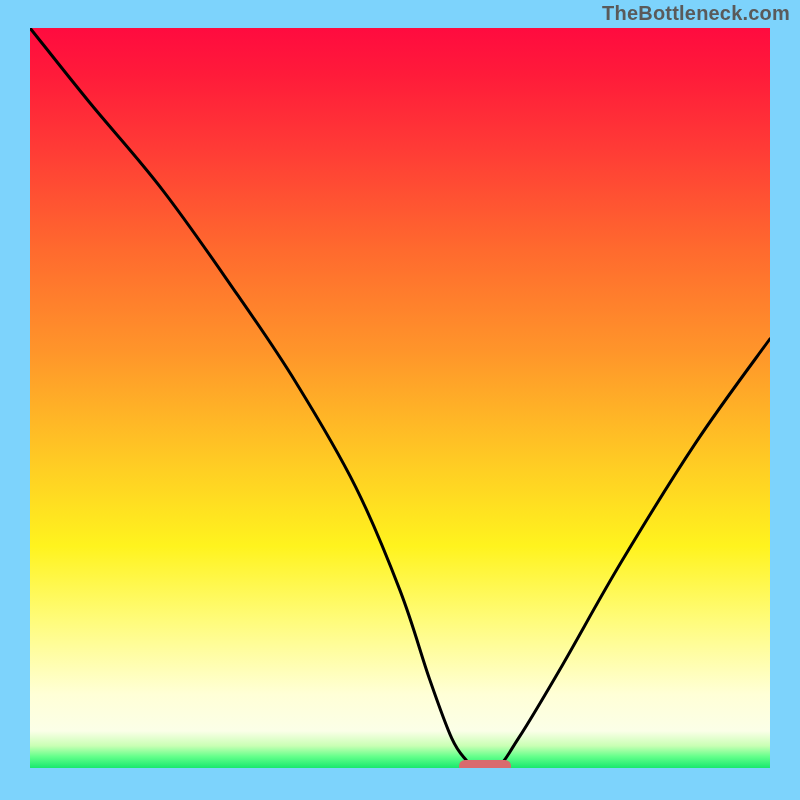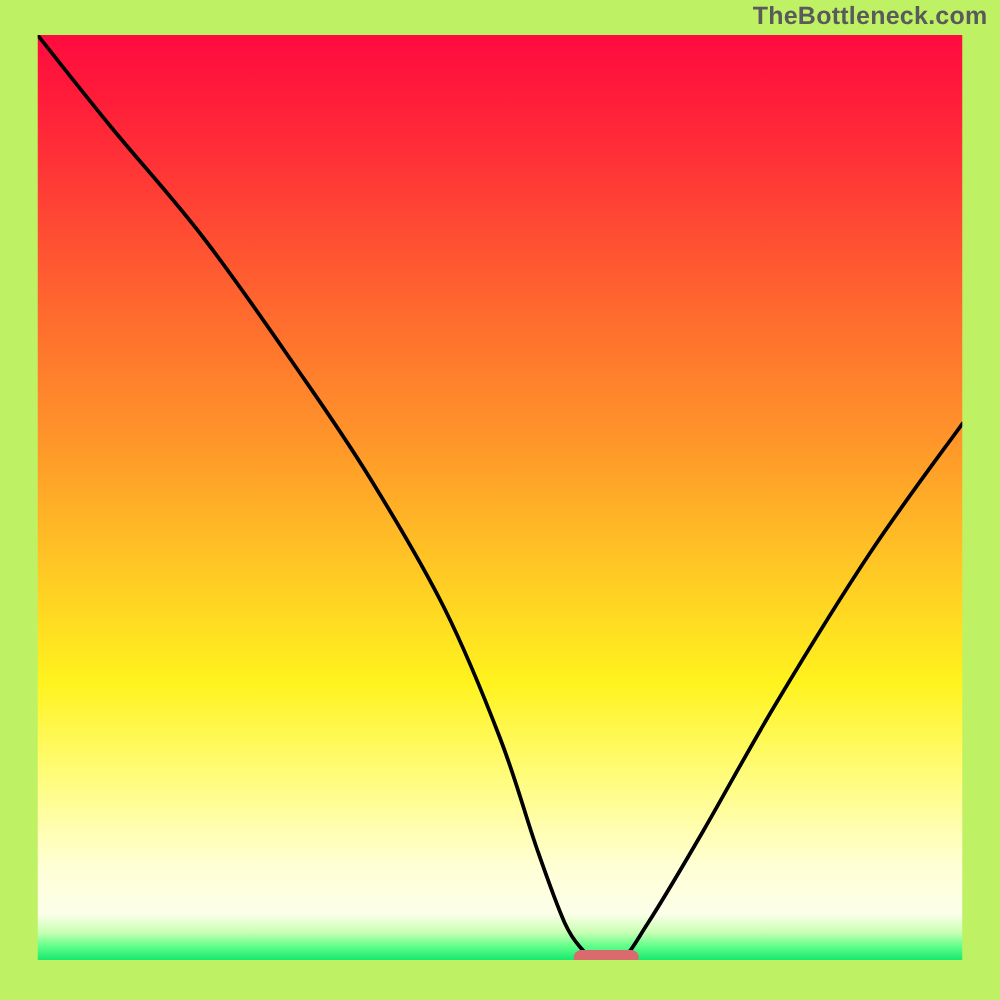--- a/index.html
+++ b/index.html
@@ -8,21 +8,21 @@
     width: 800px;
     height: 800px;
     background: #000;
     overflow: hidden;
     font-family: Arial, Helvetica, sans-serif;
   }
   .frame {
     position: relative;
     width: 800px;
     height: 800px;
-    background: #bef264;
+    background: #7dd3fc;
   }
   .watermark {
     position: absolute;
     top: 2px;
     right: 10px;
     color: #5a5a5a;
     font-size: 20px;
     font-weight: 600;
     letter-spacing: 0.2px;
     z-index: 10;

